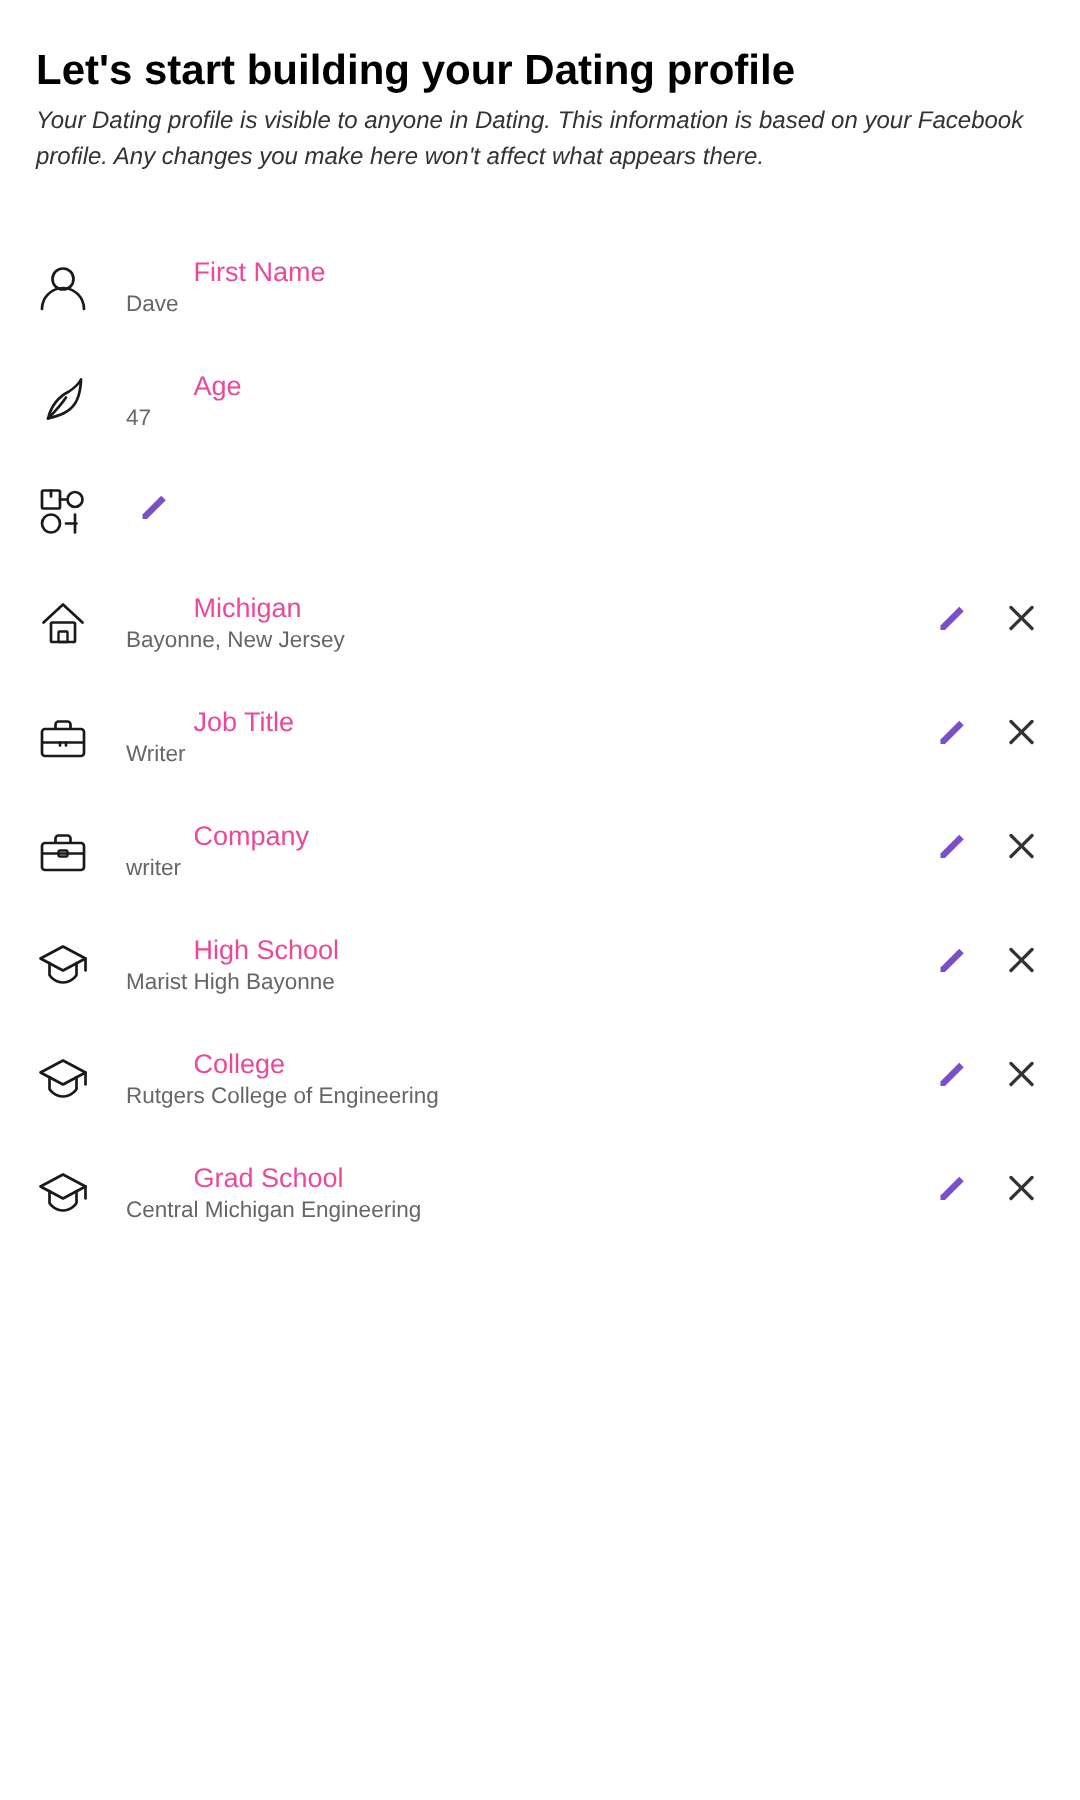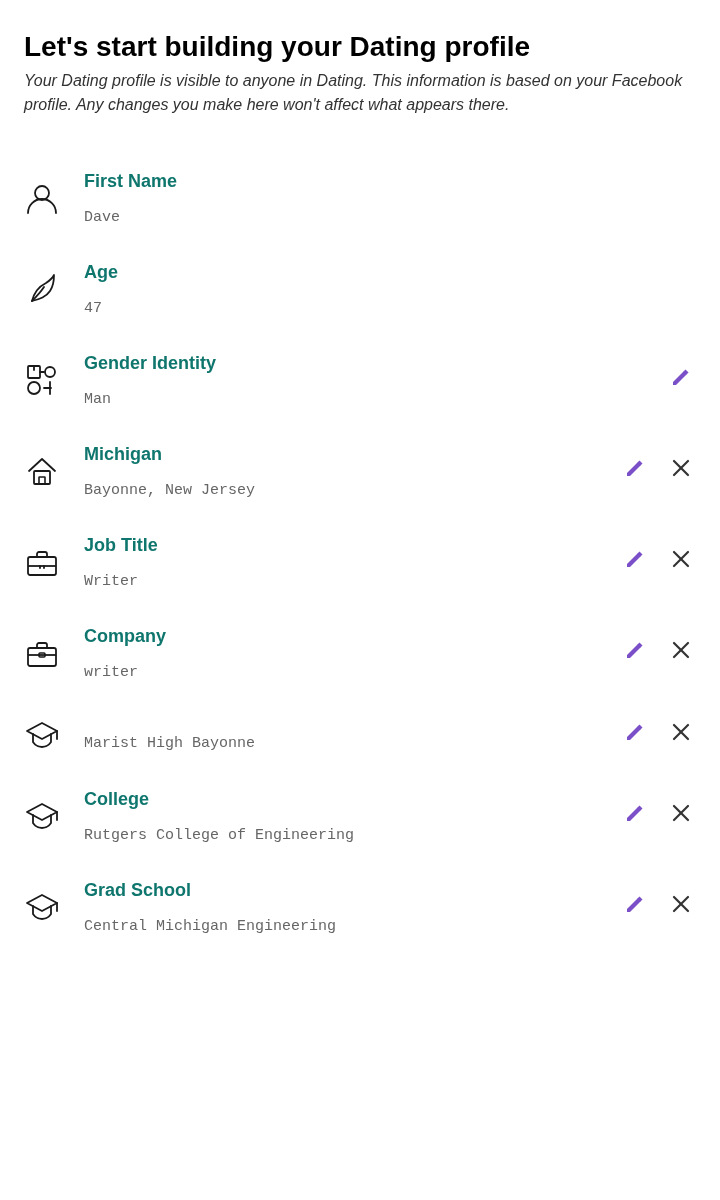--- a/index.html
+++ b/index.html
@@ -60,31 +60,31 @@
       stroke-width: 1.5;
     }
 
     .profile-item-content {
       flex: 1;
       margin-left: 8px;
     }
 
     .profile-item-label {
       font-size: 18px;
-      font-weight: 700;
-      color: #0f766e;
+      font-weight: 400;
+      color: #ec4899;
       display: block;
+      margin-left: 45px;
     }
 
     .profile-item-value {
       font-size: 15px;
       color: #666666;
       display: block;
-      margin-top: 17px;
-      font-family: Liberation Mono, monospace;
+      margin-top: 2px;
     }
 
     .profile-item-actions {
       display: flex;
       align-items: center;
       gap: 16px;
       margin-left: 12px;
     }
 
     .action-btn {
@@ -159,24 +159,20 @@
     <div class="profile-item-icon">
       <svg viewBox="0 0 36 36">
         <rect x="4" y="4" width="12" height="12" rx="1" stroke="#1a1a1a" stroke-width="1.8" fill="none"></rect>
         <circle cx="26" cy="10" r="5" stroke="#1a1a1a" stroke-width="1.8" fill="none"></circle>
         <rect x="4" y="20" width="12" height="12" rx="6" stroke="#1a1a1a" stroke-width="1.8" fill="none"></rect>
         <path d="M20 26h7M26 20v12" stroke="#1a1a1a" stroke-width="1.8" fill="none" stroke-linecap="round"></path>
         <path d="M16 10h4M10 4v4" stroke="#1a1a1a" stroke-width="1.8" fill="none" stroke-linecap="round"></path>
         <path d="M8 20 L16 16" stroke="#1a1a1a" stroke-width="0" fill="none"></path>
       </svg>
     </div>
-    <div class="profile-item-content">
-      <span class="profile-item-label">Gender Identity</span>
-      <span class="profile-item-value">Man</span>
-    </div>
 
     <div class="profile-item-actions">
       <button class="action-btn" aria-label="Edit Gender Identity">
         <span class="edit-icon"><svg width="22" height="22" viewBox="0 0 22 22" fill="#7b4fc8" xmlns="http://www.w3.org/2000/svg">
     <path d="M15.5 3.5l3 3L6 19H3v-3L15.5 3.5z"></path>
     <path d="M13.5 5.5l3 3" stroke="#7b4fc8" stroke-width="0.5"></path>
   </svg></span>
       </button>
 
     </div>
@@ -269,20 +265,21 @@
   </li>
     <li class="profile-item">
     <div class="profile-item-icon">
       <svg viewBox="0 0 36 36">
         <polygon points="18,6 33,14 18,22 3,14" stroke="#1a1a1a" stroke-width="1.8" fill="none" stroke-linejoin="round"></polygon>
         <path d="M9 17v8c0 0 3 5 9 5s9-5 9-5v-8" stroke="#1a1a1a" stroke-width="1.8" fill="none" stroke-linecap="round" stroke-linejoin="round"></path>
         <line x1="33" y1="14" x2="33" y2="22" stroke="#1a1a1a" stroke-width="1.8" stroke-linecap="round"></line>
       </svg>
     </div>
     <div class="profile-item-content">
+      <span class="profile-item-label">High School</span>
       <span class="profile-item-value">Marist High Bayonne</span>
     </div>
 
     <div class="profile-item-actions">
       <button class="action-btn" aria-label="Edit High School">
         <span class="edit-icon"><svg width="22" height="22" viewBox="0 0 22 22" fill="#7b4fc8" xmlns="http://www.w3.org/2000/svg">
     <path d="M15.5 3.5l3 3L6 19H3v-3L15.5 3.5z"></path>
     <path d="M13.5 5.5l3 3" stroke="#7b4fc8" stroke-width="0.5"></path>
   </svg></span>
       </button>

